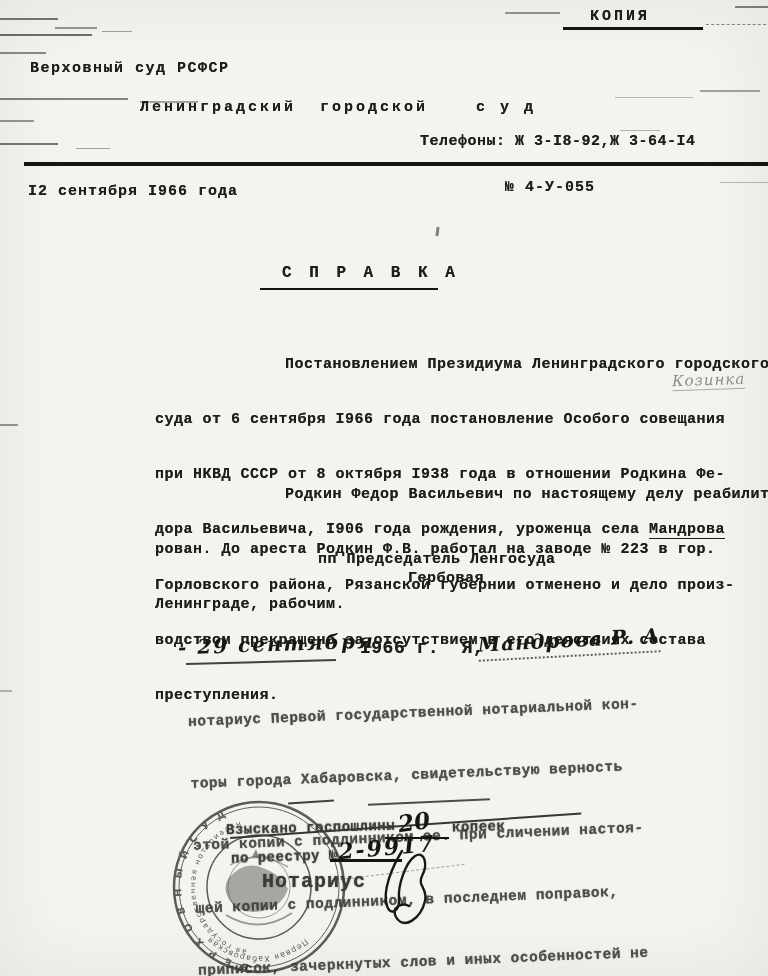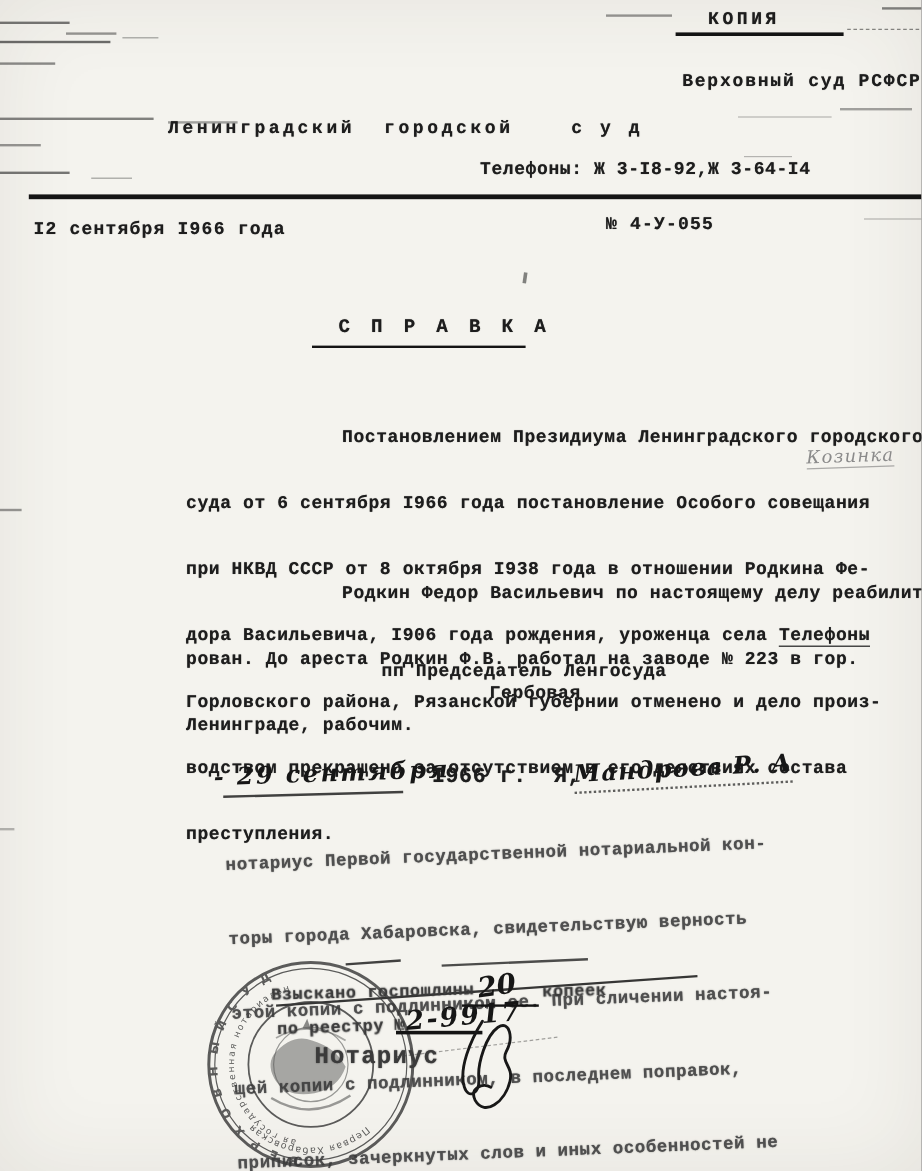--- a/index.html
+++ b/index.html
@@ -52,38 +52,38 @@
     <div class="noise-streak" style="left:720px;top:182px;width:48px;height:1px;opacity:.3"></div>
     <div class="noise-streak" style="left:0;top:424px;width:18px;height:2px;opacity:.45"></div>
     <div class="noise-streak" style="left:436px;top:227px;width:3px;height:9px;opacity:.55;transform:rotate(8deg)"></div>
     <div class="noise-streak" style="left:0;top:690px;width:12px;height:1.5px;opacity:.3"></div>
   </div>
 
   <div class="abs t" style="left:590px;top:8px;letter-spacing:3px">КОПИЯ</div>
   <div class="abs rule" style="left:563px;top:27px;width:140px;height:2.5px"></div>
   <div class="abs" style="left:706px;top:24px;width:60px;border-top:1.5px dashed rgba(0,0,0,.45)"></div>
 
-  <div class="abs t" style="left:30px;right:0;top:60px;text-align:right;letter-spacing:1.5px">Верховный суд РСФСР</div>
+  <div class="abs t" style="left:30px;right:0;top:60px;text-align:left;letter-spacing:1.5px">Верховный суд РСФСР</div>
   <div class="abs t" style="left:140px;top:99px;letter-spacing:3px">Ленинградский  городской    с у д</div>
 
-  <div class="abs t" style="left:400px;top:133px">Телефоны: Ж 3-I8-92,Ж 3-64-I4</div>
+  <div class="abs t" style="left:420px;top:133px">Телефоны: Ж 3-I8-92,Ж 3-64-I4</div>
 
   <div class="abs rule" style="left:24px;top:162px;width:744px;height:3.5px"></div>
 
   <div class="abs t" style="left:28px;top:183px;letter-spacing:1px">I2 сентября I966 года</div>
   <div class="abs t" style="left:505px;top:179px;letter-spacing:1px">№ 4-У-055</div>
 
   <div class="abs t" style="left:282px;top:264px;letter-spacing:4px;font-size:16px">С П Р А В К А</div>
   <div class="abs rule" style="left:260px;top:288px;width:178px;height:2px"></div>
 
   <div class="abs t para" style="left:155px;top:319px">
     <div style="padding-left:130px">Постановлением Президиума Ленинградского городского</div>
     <div>суда от 6 сентября I966 года постановление Особого совещания</div>
     <div>при НКВД СССР от 8 октября I938 года в отношении Родкина Фе-</div>
-    <div><span>дора Васильевича, I906 года рождения, уроженца села </span><span class="underline-word">Телефоны</span></div>
+    <div><span>дора Васильевича, I906 года рождения, уроженца села </span><span class="underline-word">Мандрова</span></div>
     <div>Горловского района, Рязанской губернии отменено и дело произ-</div>
     <div>водством прекращено за отсутствием в его деяствиях состава</div>
     <div>преступления.</div>
   </div>
   <div class="abs pencil" style="left:672px;top:371px;font-size:15px;letter-spacing:1px;transform:rotate(-2deg);border-bottom:1px solid rgba(120,120,120,.6)">Козинка</div>
 
   <div class="abs t para" style="left:155px;top:449px">
     <div style="padding-left:130px">Родкин Федор Васильевич по настоящему делу реабилити-</div>
     <div>рован. До ареста Родкин Ф.В. работал на заводе № 223 в гор.</div>
     <div>Ленинграде, рабочим.</div>

